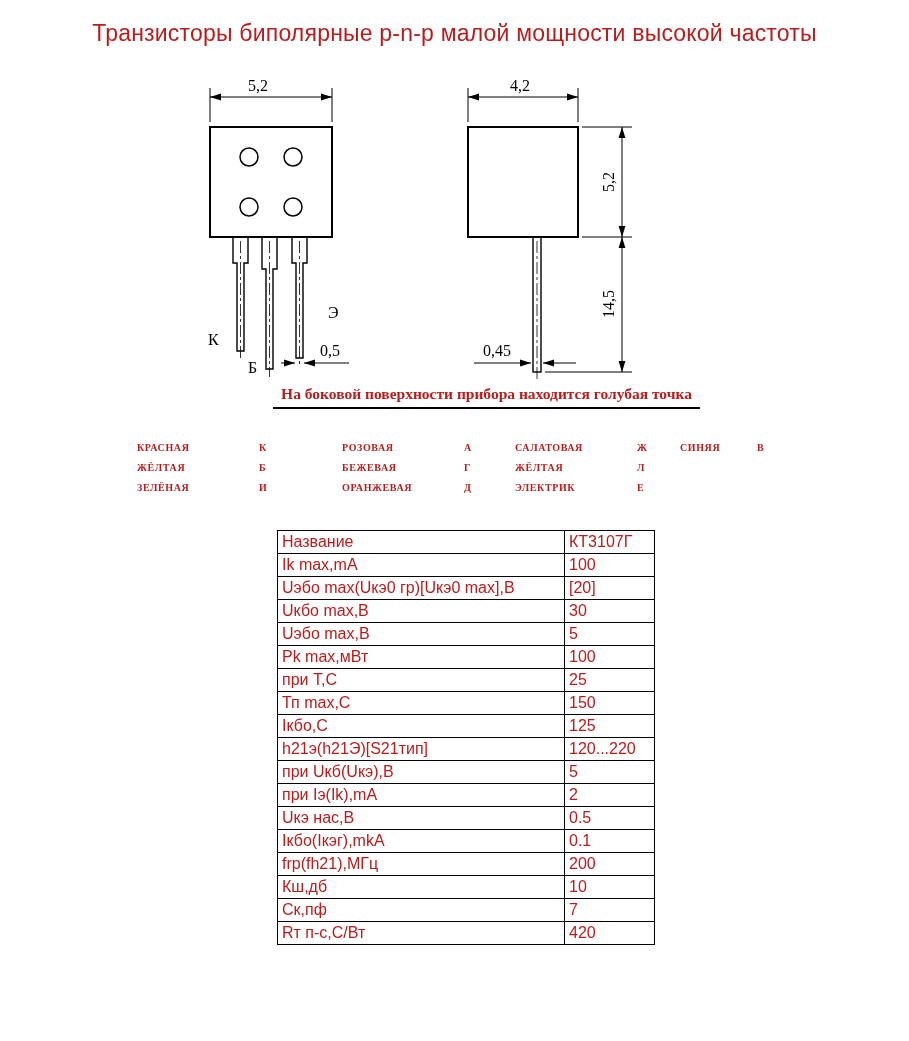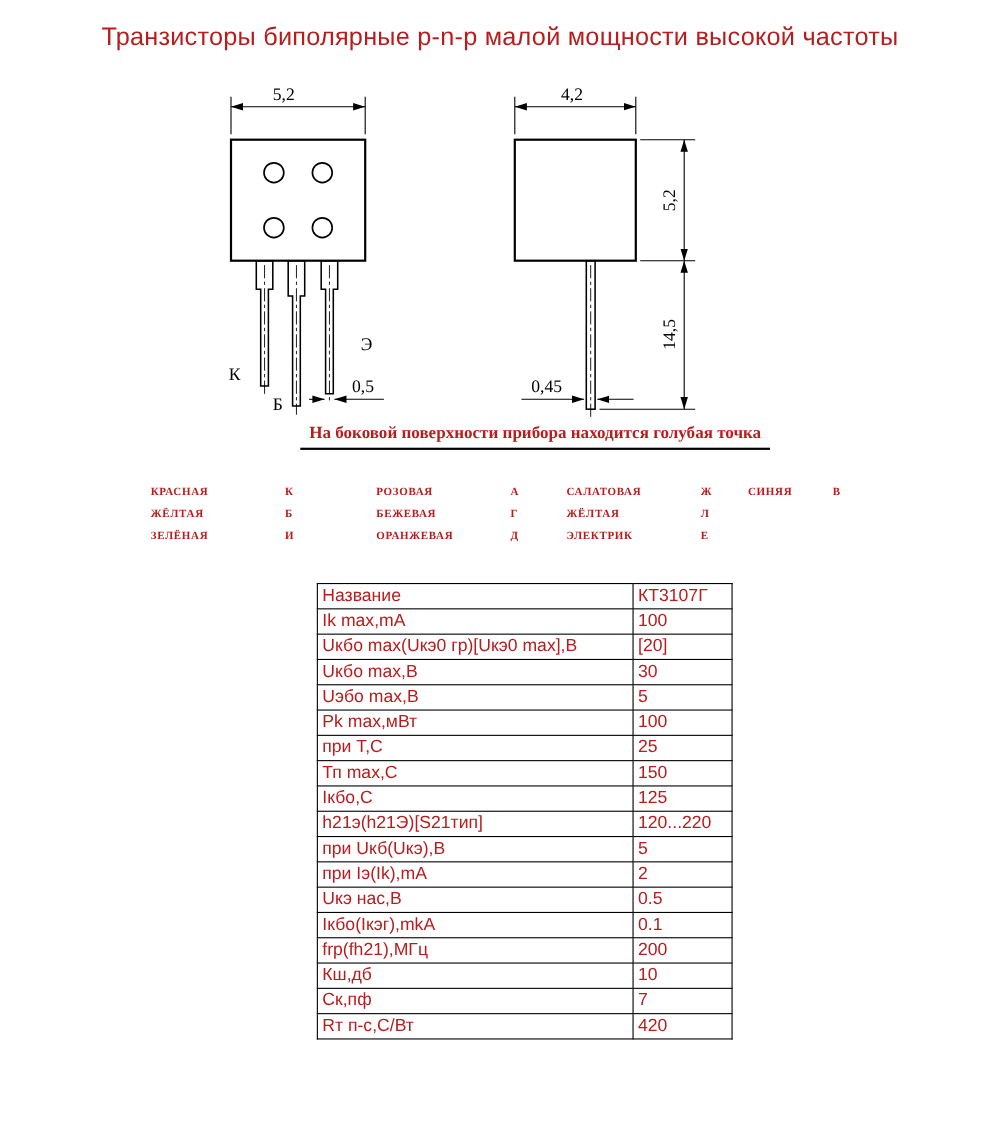--- a/index.html
+++ b/index.html
@@ -59,21 +59,21 @@
     letter-spacing: 0.6px;
     margin-left: 12px;
   }
   .colorcode span {
     height: 20px;
     line-height: 20px;
     white-space: nowrap;
   }
   table.spec {
     position: absolute;
-    left: 288px; top: 530px;
+    left: 277px; top: 530px;
     border-collapse: collapse;
     font-family: "Liberation Sans", sans-serif;
     font-size: 16px;
   }
   table.spec td {
     border: 1px solid #000;
     padding: 0 4px;
     height: 22px;
     line-height: 22px;
     white-space: nowrap;
@@ -203,21 +203,21 @@
     <tbody>
       <tr>
         <td class="param">Название</td>
         <td class="value">КТ3107Г</td>
       </tr>
       <tr>
         <td class="param">Ik max,mA</td>
         <td class="value">100</td>
       </tr>
       <tr>
-        <td class="param">Uкбо max(Uкэ0 гр)[Uкэ0 max],В</td>
+        <td class="param">Uэбо max(Uкэ0 гр)[Uкэ0 max],В</td>
         <td class="value">[20]</td>
       </tr>
       <tr>
         <td class="param">Uкбо max,В</td>
         <td class="value">30</td>
       </tr>
       <tr>
         <td class="param">Uэбо max,В</td>
         <td class="value">5</td>
       </tr>

